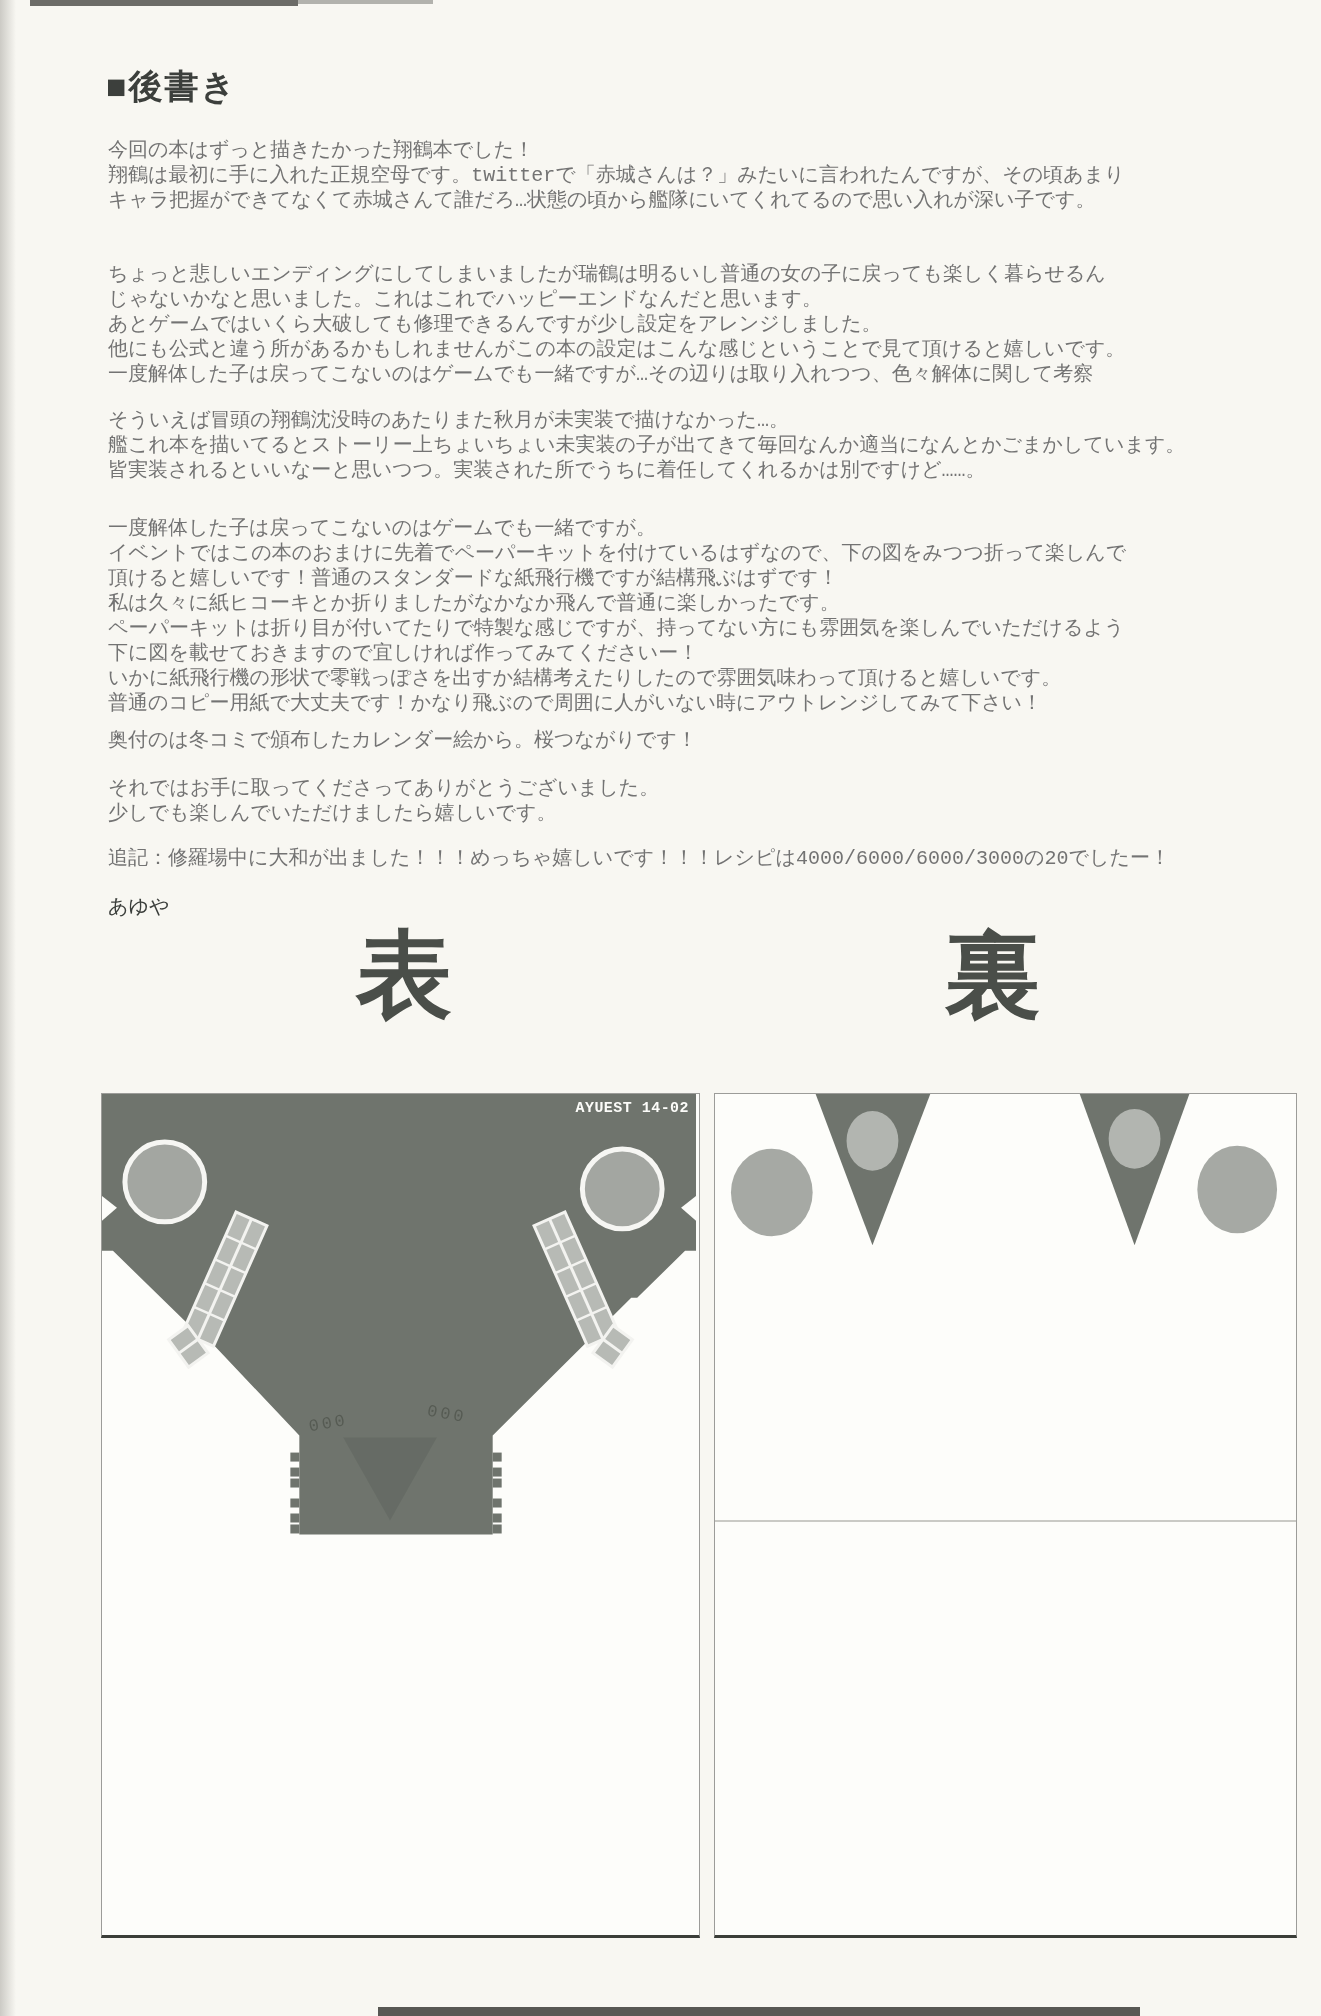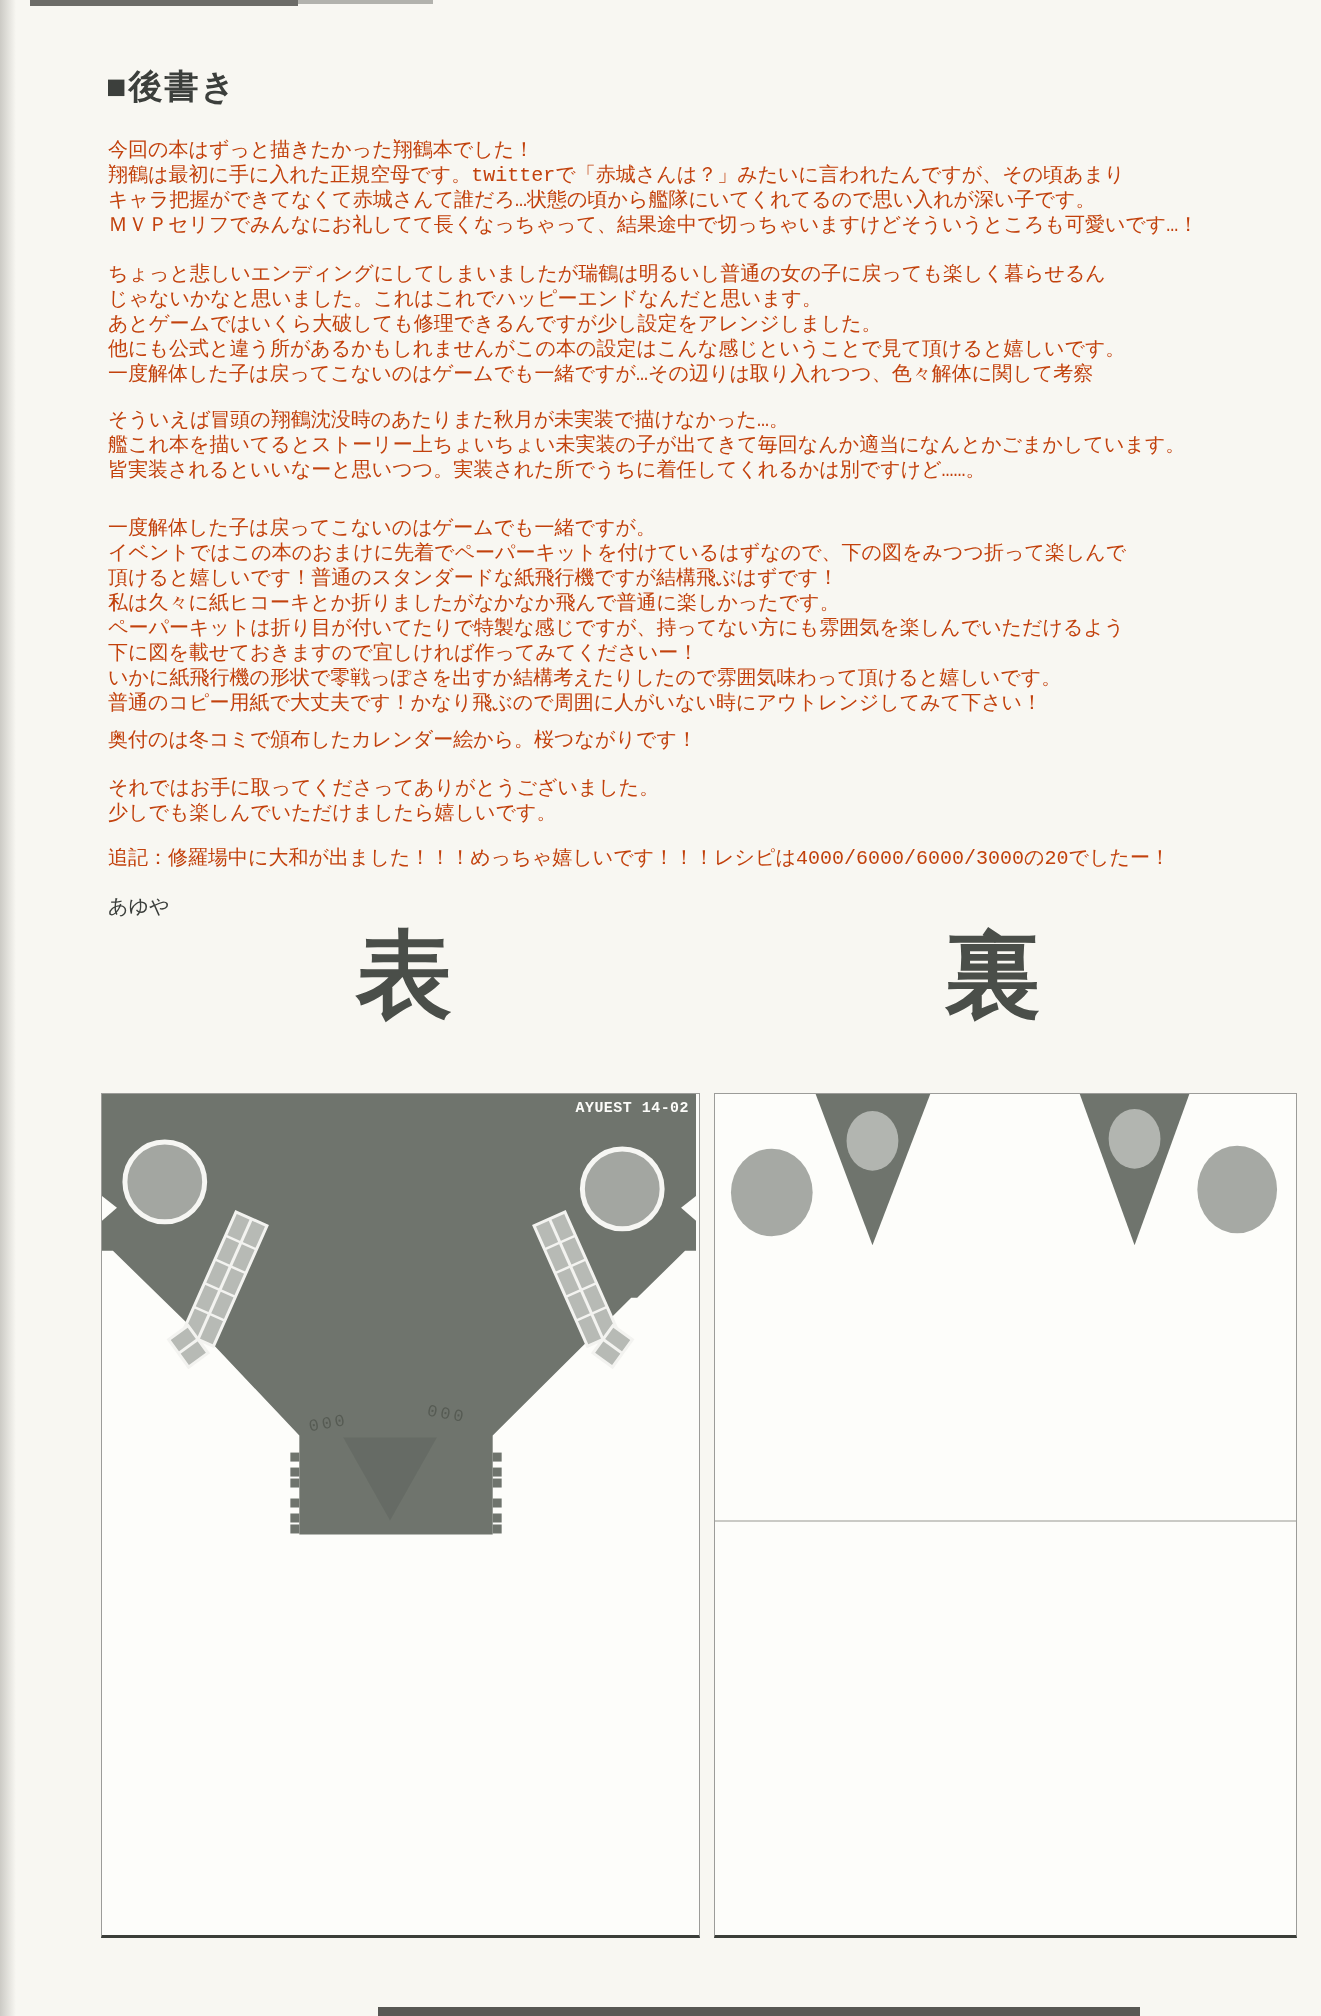--- a/index.html
+++ b/index.html
@@ -7,21 +7,21 @@
     position:relative;width:1321px;height:2016px;margin:0 auto;
     background:#f8f7f2;overflow:hidden;
     font-family:Liberation Mono, monospace;color:#3a3d3a;
   }
   .gutter{position:absolute;left:0;top:0;width:16px;height:100%;
     background:linear-gradient(90deg,rgba(150,148,142,.45),rgba(150,148,142,0));}
   .smudge-top{position:absolute;left:30px;top:0;width:268px;height:6px;background:#6c6c68;}
   .smudge-top2{position:absolute;left:298px;top:0;width:135px;height:4px;background:#b2b2ad;}
   .smudge-bottom{position:absolute;left:378px;top:2007px;width:762px;height:9px;background:#585854;}
   .title{position:absolute;left:106px;top:64px;font-size:34px;font-weight:bold;color:#3c3f3c;letter-spacing:2px;}
-  .para{position:absolute;left:108px;width:1190px;font-size:20px;line-height:25px;color:#c2410c;}
+  .para{position:absolute;left:108px;width:1190px;font-size:20px;line-height:25px;color:#737373;}
   .para .ln{white-space:nowrap;}
   .p1{top:138px;}.p2{top:262px;}.p3{top:408px;}.p4{top:516px;}
   .p5{top:728px;}.p6{top:776px;}.p7{top:846px;}
   .signature{position:absolute;left:108px;top:893px;font-size:20px;color:#3b3e3b;}
   .side-label{position:absolute;top:928px;width:300px;height:115px;text-align:center;
     font-size:96px;font-weight:bold;color:#4a4e49;line-height:110px;}
   .label-front{left:254px;}
   .label-back{left:843px;}
   .diagram-box{position:absolute;top:1093px;height:845px;background:#fdfdfa;
     border:1px solid #9c9c99;border-bottom:3px solid #3b3e39;box-sizing:border-box;}
@@ -38,21 +38,20 @@
   <div class="smudge-top"></div>
   <div class="smudge-top2"></div>
   <div class="smudge-bottom"></div>
 
   <div class="title">■後書き</div>
 
   <div class="para p1">
     <div class="ln">今回の本はずっと描きたかった翔鶴本でした！</div>
     <div class="ln">翔鶴は最初に手に入れた正規空母です。twitterで「赤城さんは？」みたいに言われたんですが、その頃あまり</div>
     <div class="ln">キャラ把握ができてなくて赤城さんて誰だろ…状態の頃から艦隊にいてくれてるので思い入れが深い子です。</div>
-    <div class="ln">ＭＶＰセリフでみんなにお礼してて長くなっちゃって、結果途中で切っちゃいますけどそういうところも可愛いです…！</div>
   </div>
 
   <div class="para p2">
     <div class="ln">ちょっと悲しいエンディングにしてしまいましたが瑞鶴は明るいし普通の女の子に戻っても楽しく暮らせるん</div>
     <div class="ln">じゃないかなと思いました。これはこれでハッピーエンドなんだと思います。</div>
     <div class="ln">あとゲームではいくら大破しても修理できるんですが少し設定をアレンジしました。</div>
     <div class="ln">他にも公式と違う所があるかもしれませんがこの本の設定はこんな感じということで見て頂けると嬉しいです。</div>
     <div class="ln">一度解体した子は戻ってこないのはゲームでも一緒ですが…その辺りは取り入れつつ、色々解体に関して考察</div>
   </div>
 

